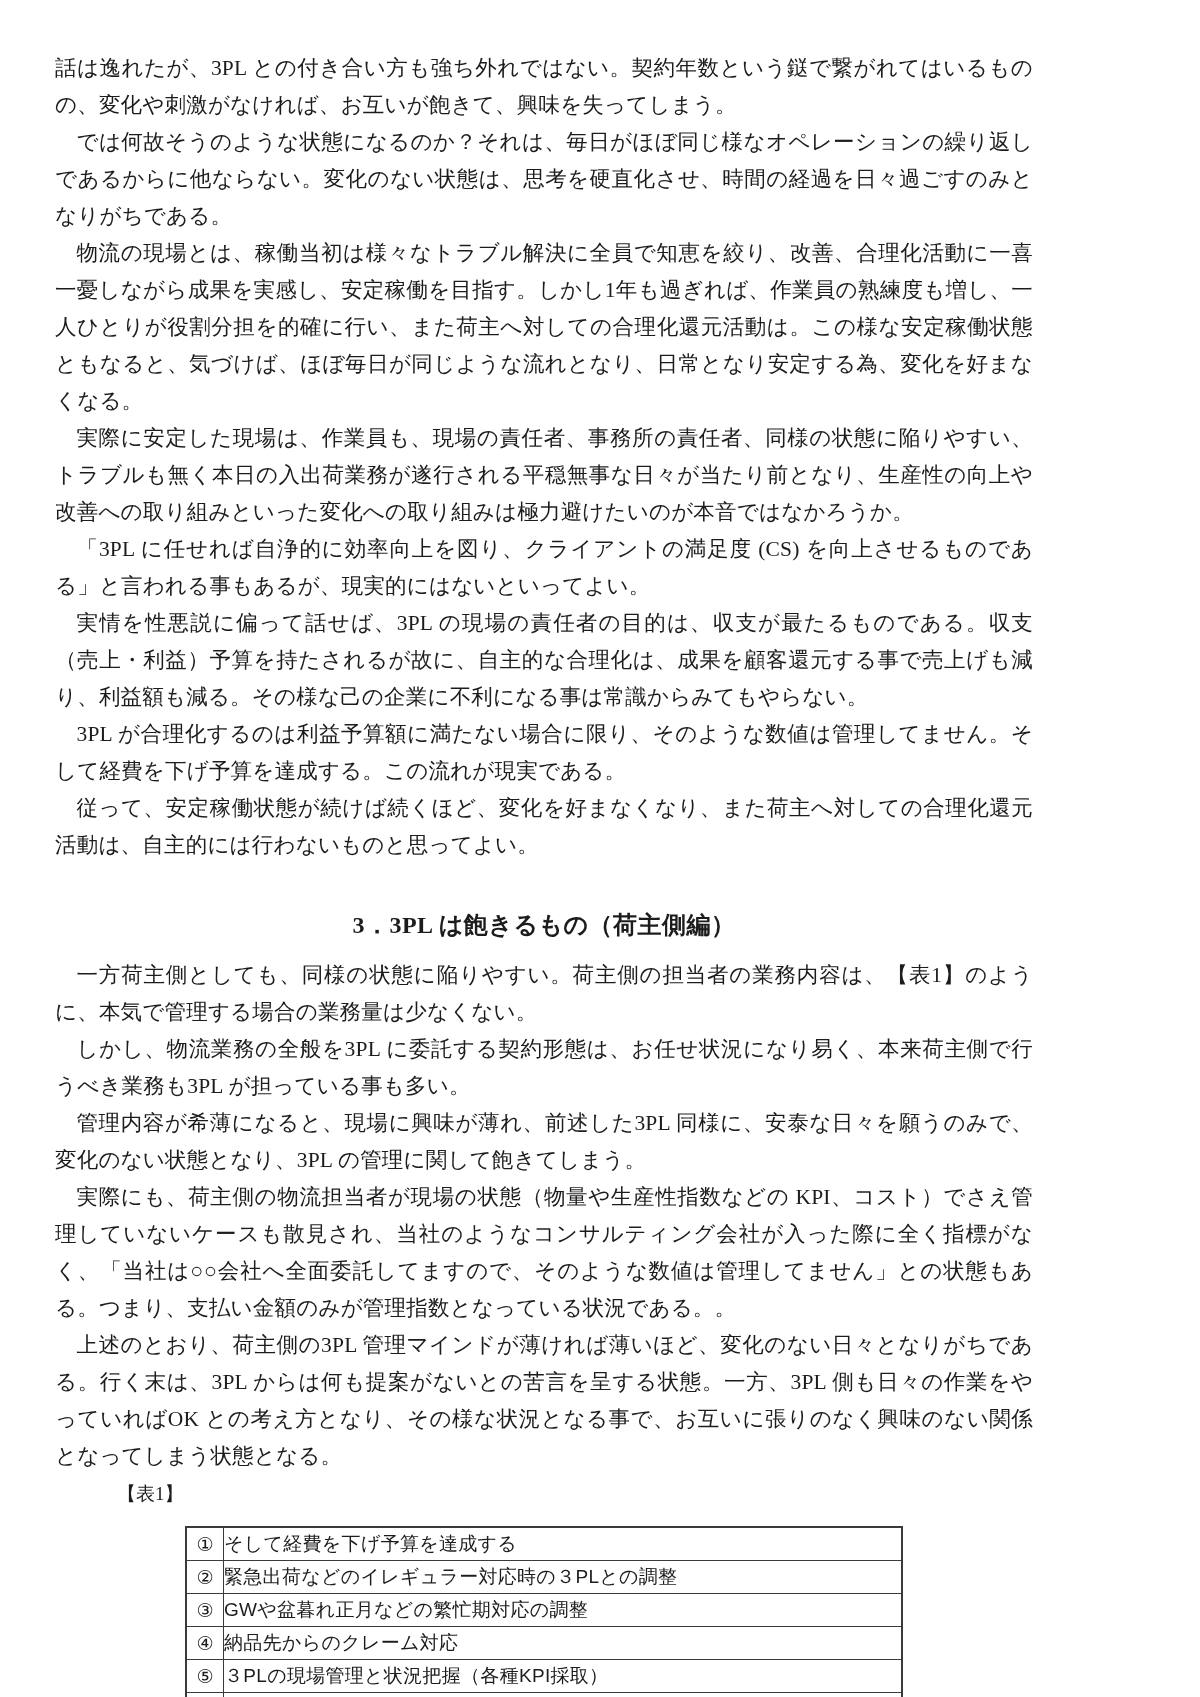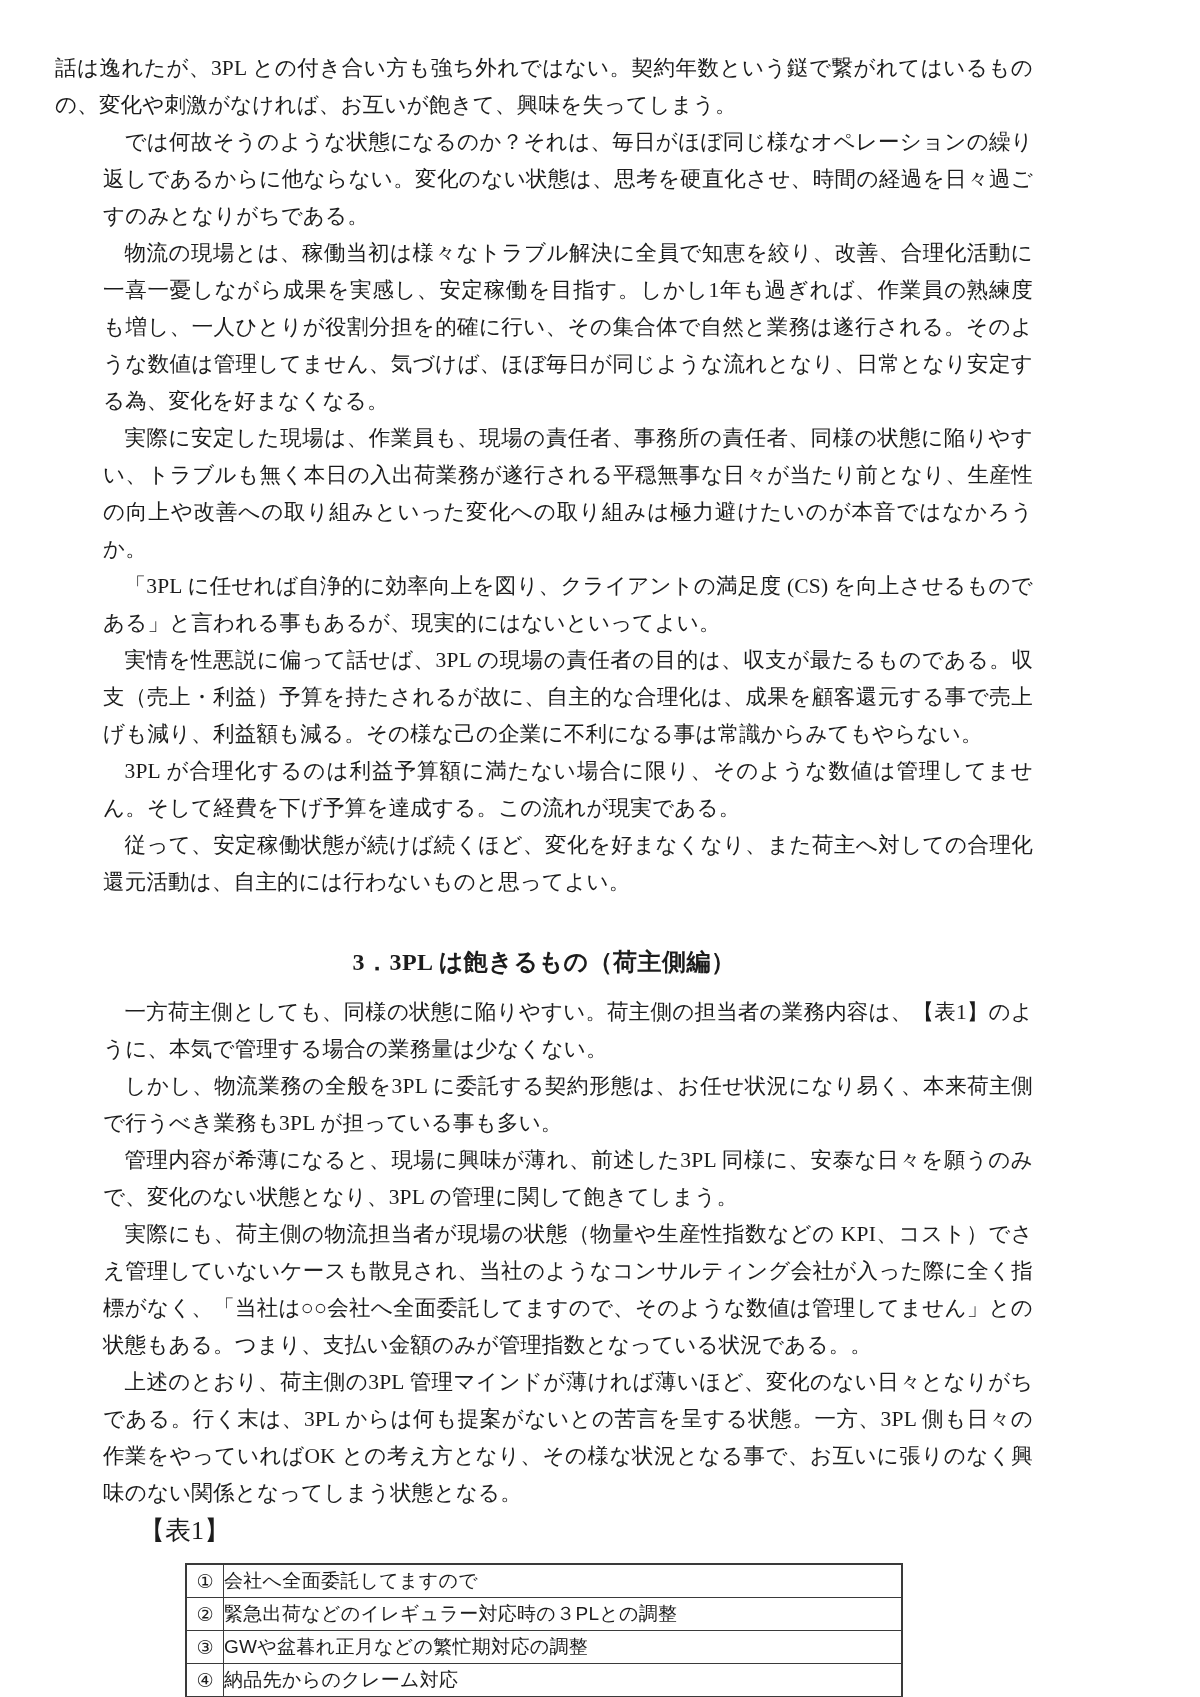--- a/index.html
+++ b/index.html
@@ -21,32 +21,32 @@
     padding: 50px 53px 14px 55px;
   }
   .para {
     margin: 0;
     font-size: 21.5px;
     line-height: 37px;
     letter-spacing: 0.2px;
     text-align: justify;
     text-justify: inter-character;
   }
-  .para.indent { text-indent: 1em; margin-left: 48px; }
+  .para.indent { text-indent: 1em; }
   .section-heading {
     margin: 41px 0 12px 0;
     font-size: 24px;
     line-height: 40px;
     font-weight: bold;
     letter-spacing: 0.5px;
     text-align: center;
   }
   .table-label {
-    margin: 0 0 0 84px;
-    font-size: 26px;
+    margin: 0 0 0 62px;
+    font-size: 19px;
     line-height: 37px;
   }
   table.biz-table {
     border-collapse: collapse;
     margin: 14px 0 0 130px;
     width: 718px;
     table-layout: fixed;
     border: 2px solid #3a3a3a;
     font-family: "Liberation Sans", "DejaVu Sans", sans-serif;
   }
@@ -69,42 +69,42 @@
     letter-spacing: 0.3px;
   }
 </style>
 </head>
 <body>
 
 <div class="page">
 
   <p class="para">話は逸れたが、3PL との付き合い方も強ち外れではない。契約年数という鎹で繋がれてはいるものの、変化や刺激がなければ、お互いが飽きて、興味を失ってしまう。</p>
   <p class="para indent">では何故そうのような状態になるのか？それは、毎日がほぼ同じ様なオペレーションの繰り返しであるからに他ならない。変化のない状態は、思考を硬直化させ、時間の経過を日々過ごすのみとなりがちである。</p>
-  <p class="para indent">物流の現場とは、稼働当初は様々なトラブル解決に全員で知恵を絞り、改善、合理化活動に一喜一憂しながら成果を実感し、安定稼働を目指す。しかし1年も過ぎれば、作業員の熟練度も増し、一人ひとりが役割分担を的確に行い、その集合体で自然と業務は遂行される。そのような数値は管理してません、気づけば、ほぼ毎日が同じような流れとなり、日常となり安定する為、変化を好まなくなる。</p>
+  <p class="para indent">物流の現場とは、稼働当初は様々なトラブル解決に全員で知恵を絞り、改善、合理化活動に一喜一憂しながら成果を実感し、安定稼働を目指す。しかし1年も過ぎれば、作業員の熟練度も増し、一人ひとりが役割分担を的確に行い、また荷主へ対しての合理化還元活動は。この様な安定稼働状態ともなると、気づけば、ほぼ毎日が同じような流れとなり、日常となり安定する為、変化を好まなくなる。</p>
   <p class="para indent">実際に安定した現場は、作業員も、現場の責任者、事務所の責任者、同様の状態に陥りやすい、トラブルも無く本日の入出荷業務が遂行される平穏無事な日々が当たり前となり、生産性の向上や改善への取り組みといった変化への取り組みは極力避けたいのが本音ではなかろうか。</p>
   <p class="para indent">「3PL に任せれば自浄的に効率向上を図り、クライアントの満足度 (CS) を向上させるものである」と言われる事もあるが、現実的にはないといってよい。</p>
   <p class="para indent">実情を性悪説に偏って話せば、3PL の現場の責任者の目的は、収支が最たるものである。収支（売上・利益）予算を持たされるが故に、自主的な合理化は、成果を顧客還元する事で売上げも減り、利益額も減る。その様な己の企業に不利になる事は常識からみてもやらない。</p>
   <p class="para indent">3PL が合理化するのは利益予算額に満たない場合に限り、そのような数値は管理してません。そして経費を下げ予算を達成する。この流れが現実である。</p>
   <p class="para indent">従って、安定稼働状態が続けば続くほど、変化を好まなくなり、また荷主へ対しての合理化還元活動は、自主的には行わないものと思ってよい。</p>
 
   <h2 class="section-heading">3．3PL は飽きるもの（荷主側編）</h2>
 
   <p class="para indent">一方荷主側としても、同様の状態に陥りやすい。荷主側の担当者の業務内容は、【表1】のように、本気で管理する場合の業務量は少なくない。</p>
   <p class="para indent">しかし、物流業務の全般を3PL に委託する契約形態は、お任せ状況になり易く、本来荷主側で行うべき業務も3PL が担っている事も多い。</p>
   <p class="para indent">管理内容が希薄になると、現場に興味が薄れ、前述した3PL 同様に、安泰な日々を願うのみで、変化のない状態となり、3PL の管理に関して飽きてしまう。</p>
   <p class="para indent">実際にも、荷主側の物流担当者が現場の状態（物量や生産性指数などの KPI、コスト）でさえ管理していないケースも散見され、当社のようなコンサルティング会社が入った際に全く指標がなく、「当社は○○会社へ全面委託してますので、そのような数値は管理してません」との状態もある。つまり、支払い金額のみが管理指数となっている状況である。。</p>
   <p class="para indent">上述のとおり、荷主側の3PL 管理マインドが薄ければ薄いほど、変化のない日々となりがちである。行く末は、3PL からは何も提案がないとの苦言を呈する状態。一方、3PL 側も日々の作業をやっていればOK との考え方となり、その様な状況となる事で、お互いに張りのなく興味のない関係となってしまう状態となる。</p>
 
   <div class="table-label">【表1】</div>
 
   <table class="biz-table">
     <tbody>
       <tr>
         <td class="cell-num">①</td>
-        <td class="cell-text">会社へ全面委託してますので</td>
+        <td class="cell-text">そして経費を下げ予算を達成する</td>
       </tr>
       <tr>
         <td class="cell-num">②</td>
         <td class="cell-text">緊急出荷などのイレギュラー対応時の３PLとの調整</td>
       </tr>
       <tr>
         <td class="cell-num">③</td>
         <td class="cell-text">GWや盆暮れ正月などの繁忙期対応の調整</td>
       </tr>
       <tr>

